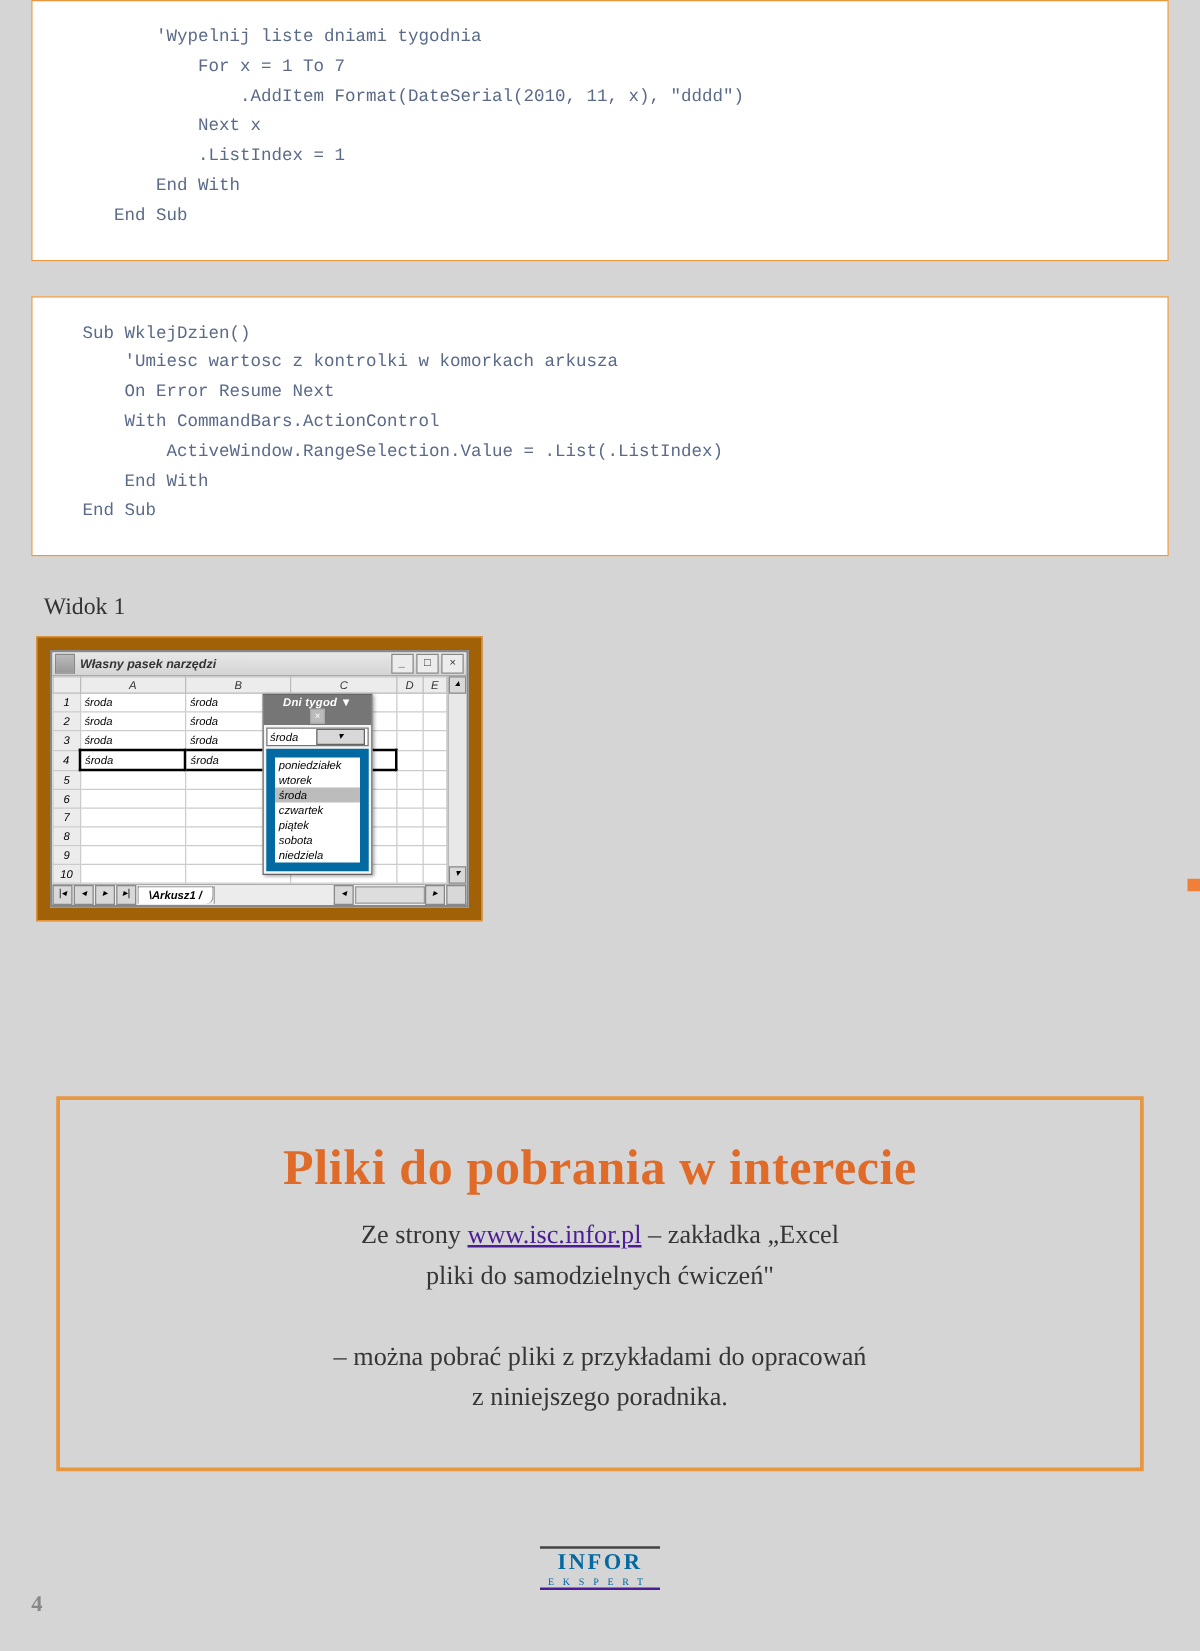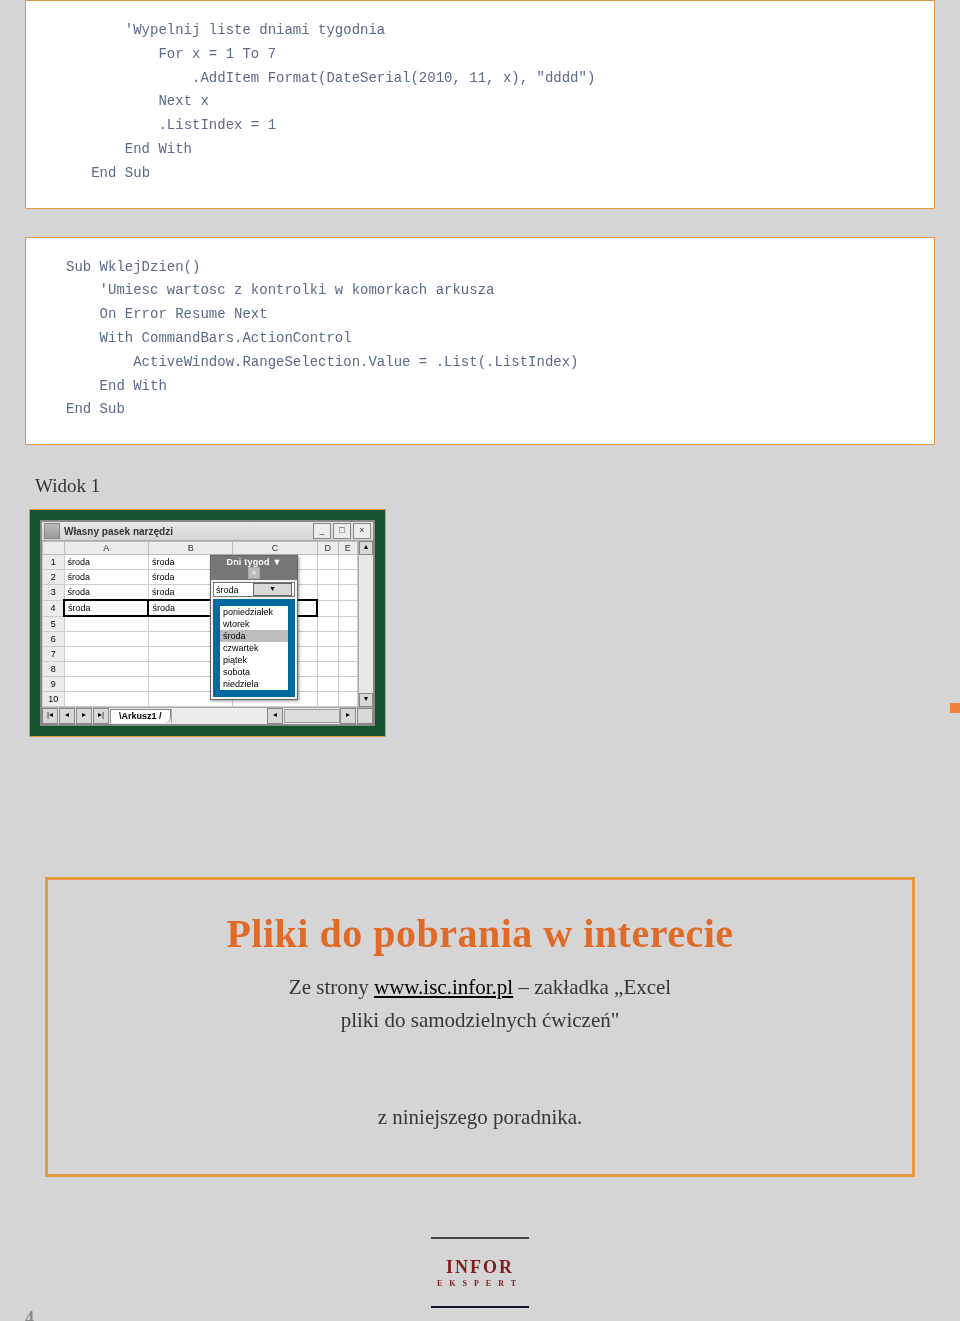--- a/index.html
+++ b/index.html
@@ -27,25 +27,26 @@
     white-space: pre;
     font-family: inherit;
   }
   .caption {
     font-size: 19px;
     color: #333;
     margin: 30px 0 12px 10px;
   }
   .figure-box {
     border: 1px solid #e7973f;
-    background: #14532d;
+    background: #a16207;
     padding: 10px;
     width: 335px;
     margin-left: 4px;
     margin-bottom: 50px;
+    font-style: italic;
   }
   
   .excel-window {
     border: 2px solid #888;
     background: #f4f4f4;
     font-family: Arial, Tahoma, sans-serif;
     font-size: 10px;
     color: #000;
   }
   .ew-titlebar {
@@ -206,45 +207,45 @@
     margin: 0 0 14px 0;
     letter-spacing: 0.5px;
   }
   .callout p {
     font-size: 21px;
     color: #363636;
     line-height: 1.55;
     margin: 0;
   }
   .callout a {
-    color: #000000;
+    color: #4c1d95;
     text-decoration: underline;
   }
   .footer {
     text-align: center;
     margin-top: 60px;
   }
   .footer .logo {
     display: inline-block;
-    color: #7f1d1d;
+    color: #0369a1;
     font-family: Georgia, serif;
     font-weight: bold;
     letter-spacing: 2px;
     font-size: 18px;
-    border-bottom: 2px solid #0f172a;
+    border-bottom: 2px solid #4c1d95;
     border-top: 2px solid #444;
-    padding: 18px 6px;
+    padding: 0 6px;
     position: relative;
   }
   .footer .logo-sub {
     display:block;
     font-size: 8px;
     letter-spacing: 7px;
     margin-top: 1px;
-    font-weight: bold;
+    font-weight: normal;
   }
   .page-num {
     position: relative;
     font-weight: bold;
     color:#888;
     font-size: 18px;
   }
 </style>
 </head>
 <body>
@@ -432,21 +433,21 @@
   <div class="end-marker">
       <div class="sq"></div>
     </div>
 
   <div class="callout">
     <h2>Pliki do pobrania w interecie</h2>
     <p>
       <span>Ze strony </span><a href="#">www.isc.infor.pl</a><span> – zakładka „Excel</span><br>
       <span>pliki do samodzielnych ćwiczeń"</span><br>
       <br>
-      <br>
+      <span>– można pobrać pliki z przykładami do opracowań</span><br>
       <span>z niniejszego poradnika.</span>
     </p>
   </div>
 
   <div class="footer">
     <div class="logo">
       <span>INFOR</span>
       <span class="logo-sub">EKSPERT</span>
     </div>
   </div>

